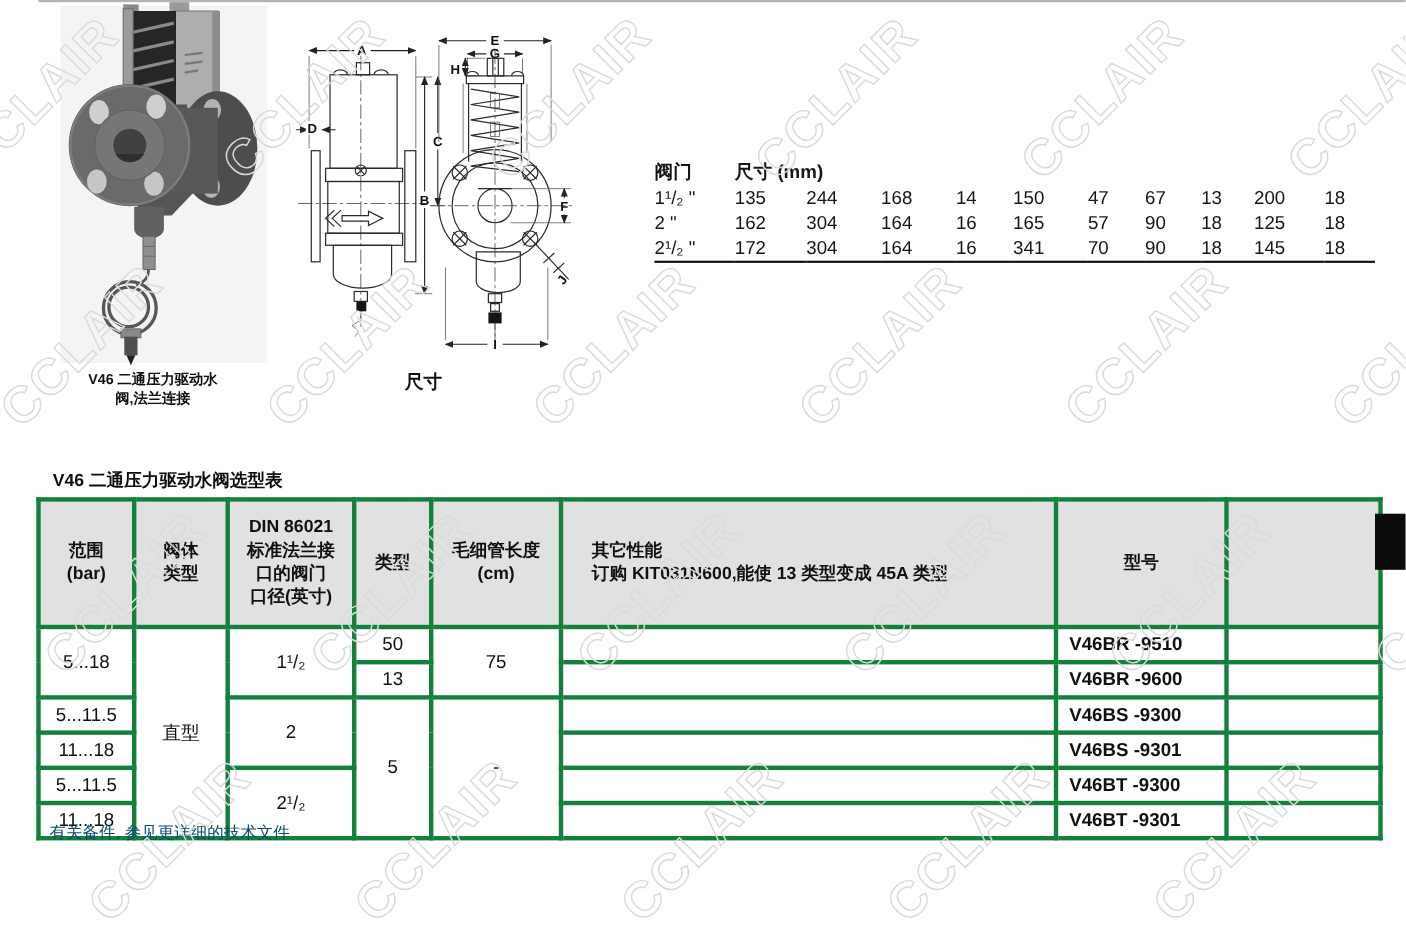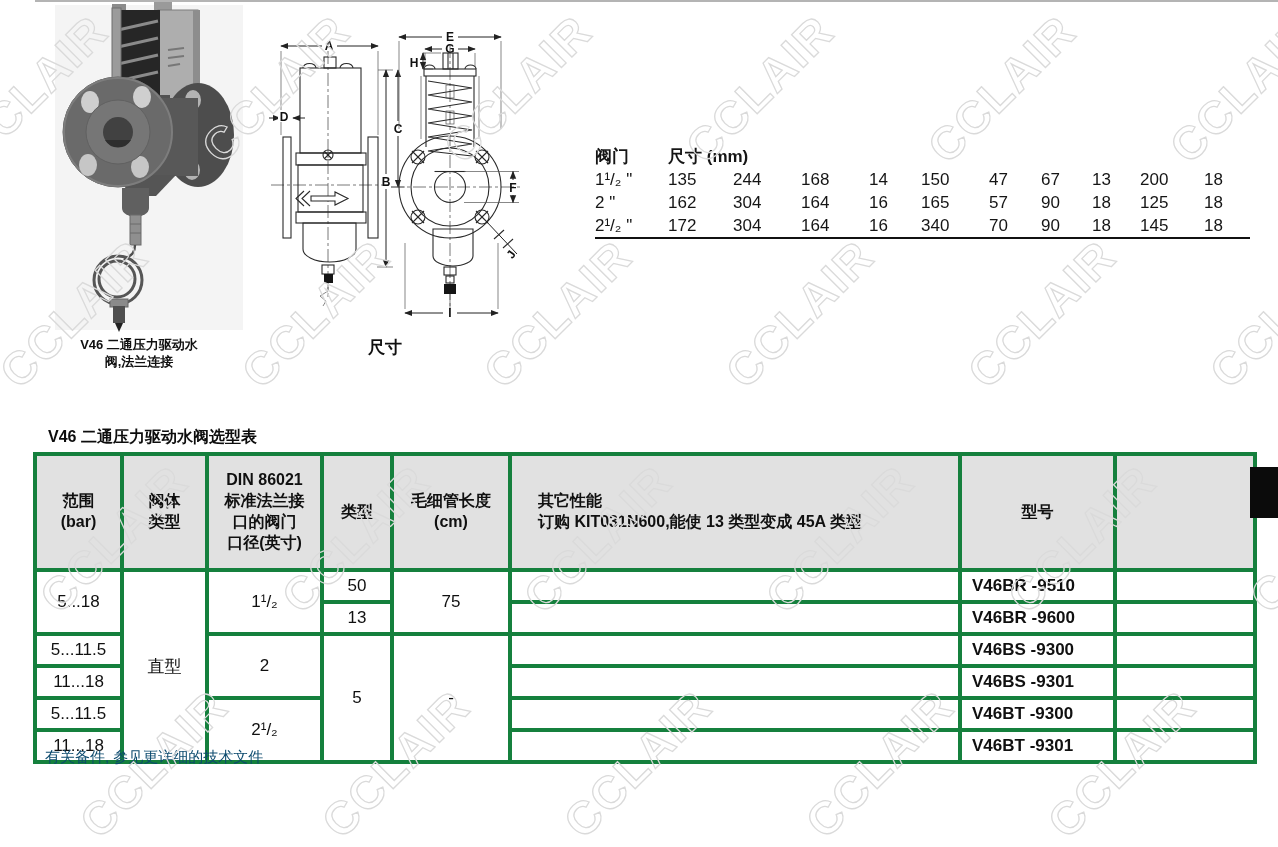--- a/index.html
+++ b/index.html
@@ -300,21 +300,21 @@
       <td>18</td>
       <td>125</td>
       <td>18</td>
     </tr>
     <tr class="rule">
       <td>2¹/₂ "</td>
       <td>172</td>
       <td>304</td>
       <td>164</td>
       <td>16</td>
-      <td>340</td>
+      <td>341</td>
       <td>70</td>
       <td>90</td>
       <td>18</td>
       <td>145</td>
       <td>18</td>
     </tr>
   </tbody>
     </table>
 
   <div class="sel-title">V46 二通压力驱动水阀选型表</div>

